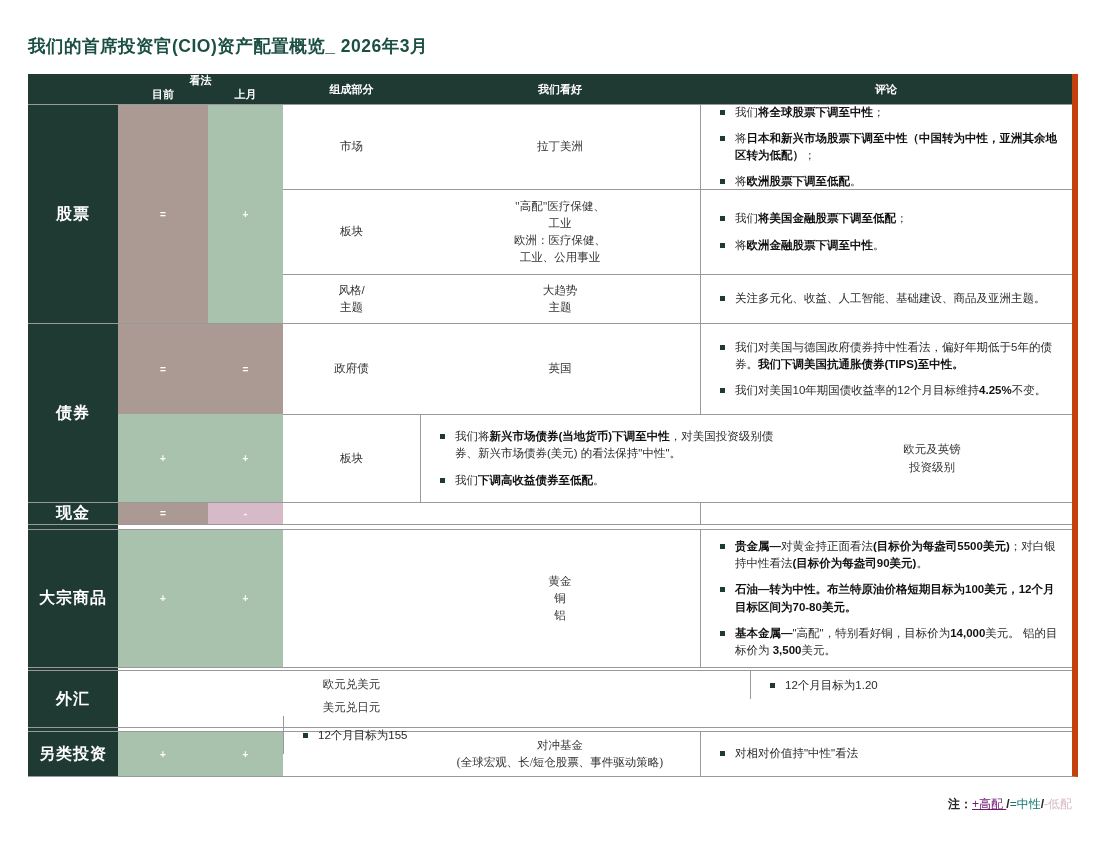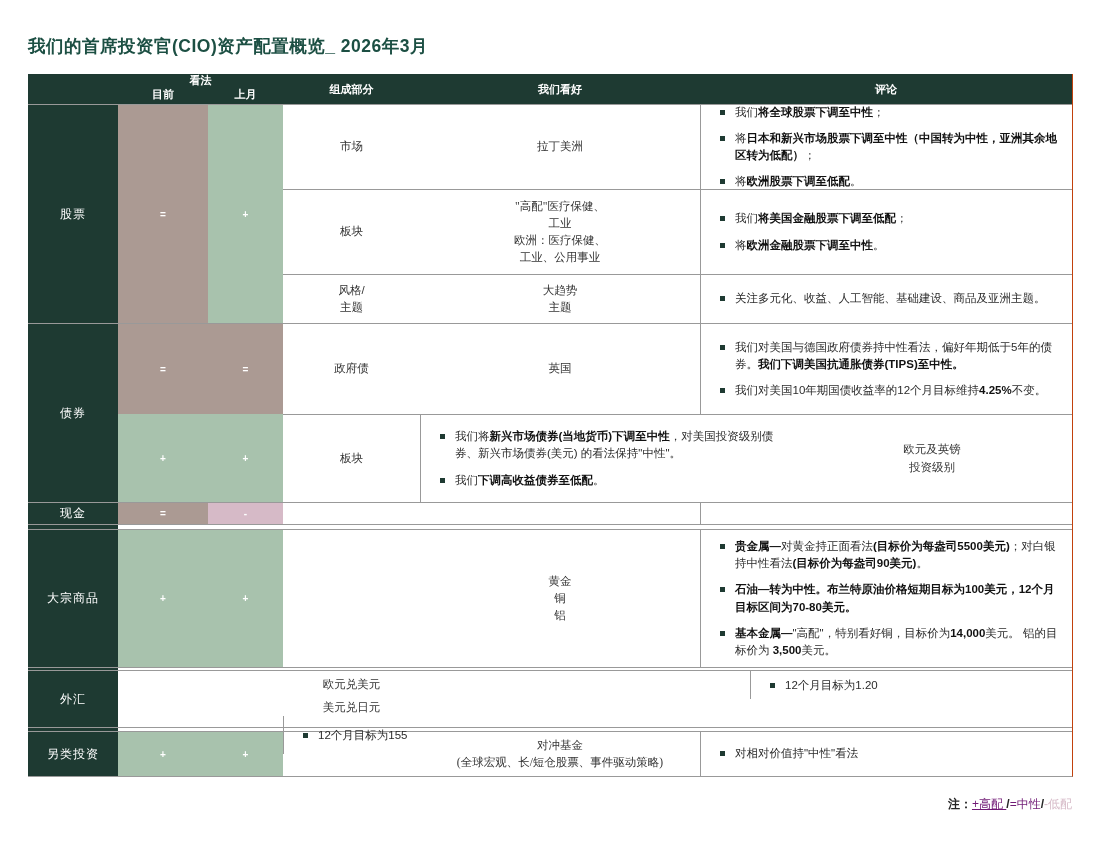--- a/index.html
+++ b/index.html
@@ -1,36 +1,36 @@
 <!DOCTYPE html>
 <html><head>
 <meta charset="utf-8">
 <style>
   html,body{margin:0;padding:0;background:#fff;width:1100px;height:844px;overflow:hidden;
     font-family:"Liberation Sans","DejaVu Sans",sans-serif;}
   .page{width:1044px;padding:30px 28px 0 28px;}
   .title{font-size:17.5px;font-weight:700;color:#1c4f43;letter-spacing:.5px;margin:4px 0 16px 0;}
-  .table{width:1044px;border-right:1px solid #c2410c;border-bottom:1px solid #999;}
+  .table{width:1044px;border-right:6px solid #c2410c;border-bottom:1px solid #999;}
   
   .thead{height:30px;background:#1e3a32;color:#fff;display:flex;font-size:11px;font-weight:700;}
   .th-spacer{width:90px;flex:none;}
   .th-views{width:165px;flex:none;display:flex;flex-direction:column;justify-content:flex-end;padding-bottom:3px;}
   .th-views-top{text-align:center;height:13px;line-height:13px;}
   .th-views-sub{display:flex;height:14px;line-height:14px;justify-content:flex-end;}
   .th-cur{width:90px;text-align:center;}
   .th-last{width:75px;text-align:center;}
   .th-comp{width:137px;flex:none;display:flex;align-items:center;justify-content:center;}
   .th-fav{width:280px;flex:none;display:flex;align-items:center;justify-content:center;}
   .th-com{flex:1;display:flex;align-items:center;justify-content:center;}
   
   .sec{display:flex;border-top:1px solid #999;background:#fff;}
   .gap{display:flex;border-top:1px solid #999;background:#fff;}
   .gap-dark{width:90px;flex:none;background:#1e3a32;}
   .sec-label{width:90px;flex:none;background:#1e3a32;color:#fff;display:flex;align-items:center;
-    justify-content:center;font-size:12px;font-weight:400;letter-spacing:1px;}
+    justify-content:center;font-size:16px;font-weight:700;letter-spacing:1px;}
   .views{width:165px;flex:none;display:flex;flex-direction:column;background:#fff;}
   .vblock{display:flex;}
   .vcell{display:flex;align-items:center;justify-content:center;box-sizing:border-box;}
   .vc1{width:90px;} .vc2{width:75px;}
   .sym{color:#fff;font-size:10px;font-weight:700;}
   .content{flex:1;display:flex;flex-direction:column;}
   .crow{display:flex;box-sizing:border-box;}
   .crow.bt{border-top:1px solid #999;}
   .ccell{box-sizing:border-box;font-size:11.5px;color:#333;}
   .comp{width:137px;flex:none;display:flex;align-items:center;justify-content:center;
@@ -39,21 +39,21 @@
     text-align:center;white-space:pre-line;line-height:1.5;font-family:Liberation Serif, serif;}
   .com{flex:1;border-left:1px solid #999;display:flex;flex-direction:column;
     justify-content:center;padding:6px 14px 6px 17px;}
   .bullet{position:relative;padding-left:17px;margin:4.5px 0;font-size:11.5px;line-height:1.48;color:#2b2b2b;}
   .sq{position:absolute;left:2px;top:6px;width:5px;height:5px;background:#1e3a32;}
   .bullet b{font-weight:700;color:#111;}
   
   .legend{width:1044px;text-align:right;margin-top:19px;font-size:12px;}
   .lg-dark{color:#262626;font-weight:700;}
   .lg-pos{color:#701a75;text-decoration:underline;}
-  .lg-neu{color:#701a75;}
+  .lg-neu{color:#0f766e;}
   .lg-neg{color:#d6bac7;}
 </style>
 </head>
 <body>
 
 <div class="page">
   <h1 class="title">我们的首席投资官(CIO)资产配置概览_ 2026年3月</h1>
 
   <div class="table">
     <div class="thead">

